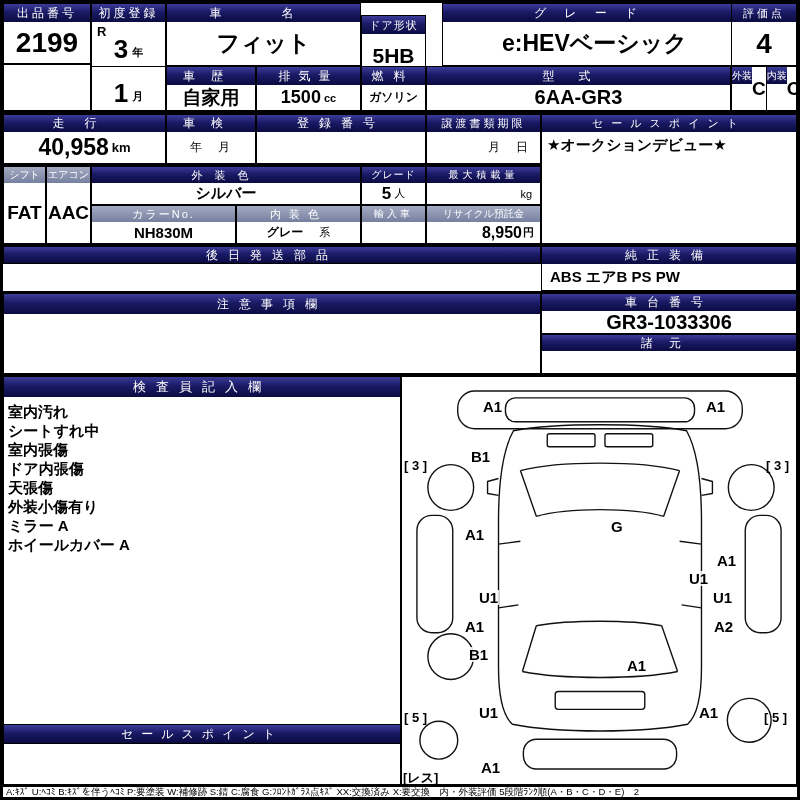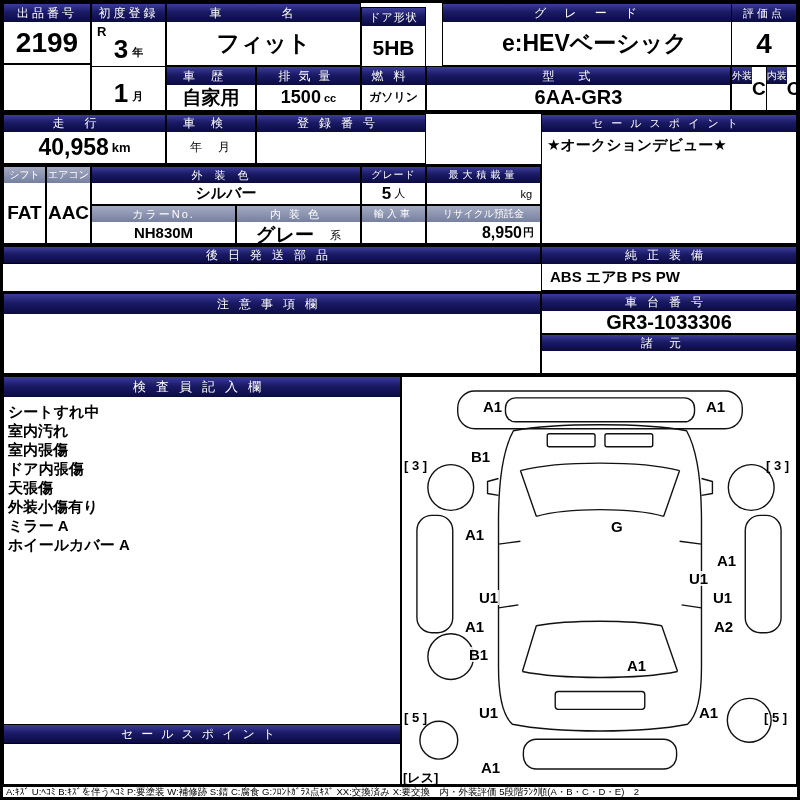--- a/index.html
+++ b/index.html
@@ -59,21 +59,21 @@
       <span class="big">1</span>
       <span class="unit">月</span>
     </div>
   </div>
 
   <div class="cell" style="left:163px;top:0;width:195px;height:63px">
     <div class="hdr" style="height:18px;letter-spacing:24px">車　名</div>
     <div class="val" style="font-size:23px">フィット</div>
   </div>
 
-  <div class="cell" style="left:358px;top:4px;width:65px;height:63px">
+  <div class="cell" style="left:358px;top:12px;width:65px;height:63px">
     <div class="hdr" style="height:18px;font-size:11px;letter-spacing:1px">ドア形状</div>
     <div class="val" style="font-size:21px">5HB</div>
   </div>
 
   <div class="cell" style="left:439px;top:0;width:305px;height:63px">
     <div class="hdr" style="height:18px;letter-spacing:18px">グレード</div>
     <div class="val" style="font-size:23px">e:HEVベーシック</div>
   </div>
 
   <div class="cell" style="left:728px;top:0;width:66px;height:63px">
@@ -128,20 +128,24 @@
   <div class="cell" style="left:163px;top:111px;width:90px;height:50px">
     <div class="hdr" style="height:17px;letter-spacing:16px">車検</div>
     <div class="val plain" style="font-size:12px;letter-spacing:2px">年　月</div>
   </div>
 
   <div class="cell" style="left:253px;top:111px;width:170px;height:50px">
     <div class="hdr" style="height:17px;letter-spacing:10px">登録番号</div>
     <div class="val"></div>
   </div>
 
+  <div class="cell" style="left:423px;top:111px;width:115px;height:50px">
+    <div class="hdr" style="height:17px;font-size:11px;letter-spacing:3px">譲渡書類期限</div>
+    <div class="val plain" style="font-size:12px;justify-content:flex-end;padding-right:10px;letter-spacing:2px">月　日</div>
+  </div>
 
   <div class="cell" style="left:538px;top:111px;width:256px;height:130px">
     <div class="hdr" style="height:17px;font-size:11px;letter-spacing:8px">セールスポイント</div>
     <div class="val" style="align-items:flex-start;justify-content:flex-start;padding:4px 5px;font-size:15px">★オークションデビュー★</div>
   </div>
 
   <div class="bar" style="left:0;top:161px;width:538px;height:2px"></div>
 
   <div class="cell" style="left:0;top:163px;width:43px;height:78px">
     <div class="hdr lt" style="height:16px;font-size:10px">シフト</div>
@@ -172,21 +176,21 @@
   </div>
 
   <div class="cell" style="left:88px;top:202px;width:145px;height:39px">
     <div class="hdr lt" style="height:16px;font-size:11px;letter-spacing:2px">カラーNo.</div>
     <div class="val" style="font-size:15px">NH830M</div>
   </div>
 
   <div class="cell" style="left:233px;top:202px;width:125px;height:39px">
     <div class="hdr lt" style="height:16px;font-size:11px;letter-spacing:8px">内装色</div>
     <div class="val">
-      <span style="font-size:19px">グレー</span>
+      <span style="font-size:12px">グレー</span>
       <span class="unit-sm" style="font-weight:normal;margin-left:16px">系</span>
     </div>
   </div>
 
   <div class="cell" style="left:358px;top:202px;width:65px;height:39px">
     <div class="hdr lt" style="height:16px;font-size:10px;letter-spacing:3px">輸入車</div>
     <div class="val"></div>
   </div>
 
   <div class="cell" style="left:423px;top:202px;width:115px;height:39px">
@@ -230,22 +234,22 @@
       <span class="spec-lbl">高さ</span>
       <span class="spec-val last">151</span>
     </div>
   </div>
 
   <div class="bar" style="left:0;top:371px;width:794px;height:2px"></div>
 
   <div class="cell" style="left:0;top:373px;width:398px;height:409px">
     <div class="hdr" style="height:20px;font-size:13px;letter-spacing:10px">検査員記入欄</div>
     <div class="notes-wrap" id="notes-list">
+        <div class="note-line">室内汚れ</div>
         <div class="note-line">シートすれ中</div>
-        <div class="note-line">室内汚れ</div>
         <div class="note-line">室内張傷</div>
         <div class="note-line">ドア内張傷</div>
         <div class="note-line">天張傷</div>
         <div class="note-line">外装小傷有り</div>
         <div class="note-line">ミラー A</div>
         <div class="note-line">ホイールカバー A</div>
       </div>
   </div>
 
   <div class="cell" style="left:0;top:721px;width:398px;height:20px">

